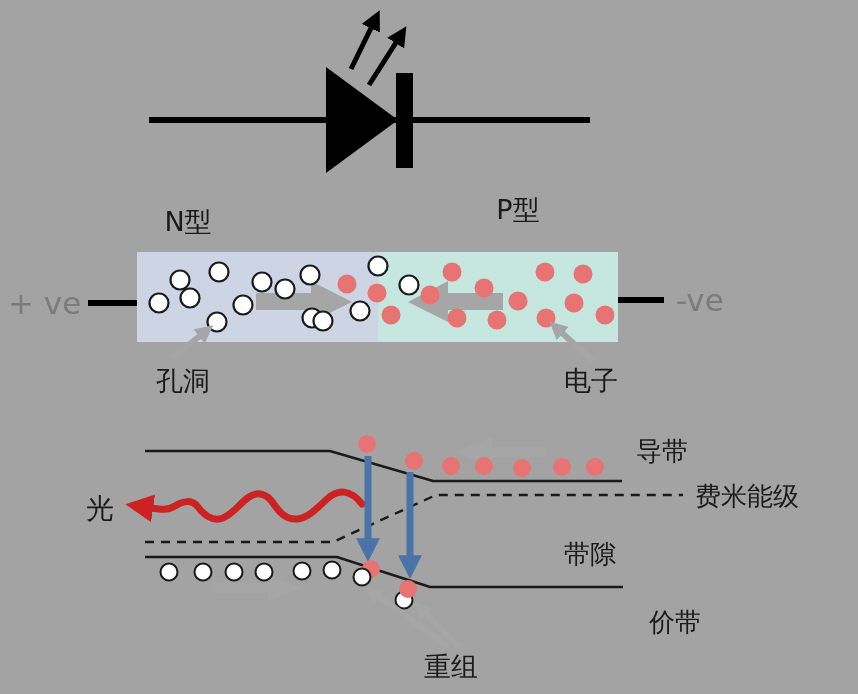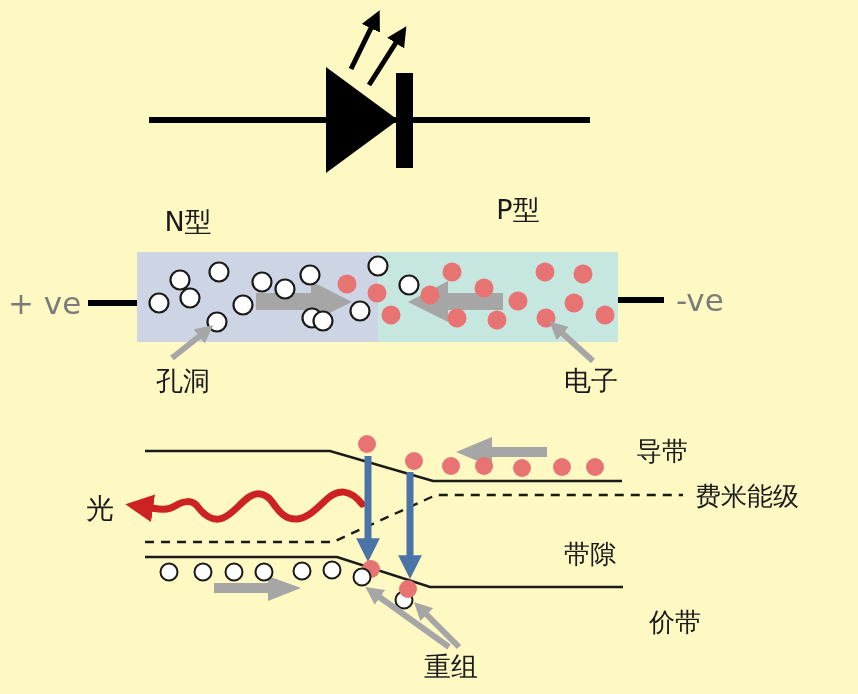--- a/index.html
+++ b/index.html
@@ -1,16 +1,16 @@
 <!DOCTYPE html>
 <html><head>
 <meta charset="utf-8">
 <style>
   html,body{margin:0;padding:0;background:#ffffff;}
-  .stage{position:relative;width:858px;height:694px;background:#fef9c3;overflow:hidden;}
+  .stage{position:relative;width:858px;height:694px;background:#a3a3a3;overflow:hidden;}
   svg{display:block;}
   text{font-family:"DejaVu Sans","Liberation Sans",sans-serif;}
   .cjk{font-size:27px;fill:#1a1a1a;}
   .cjk-sm{font-size:26px;fill:#1a1a1a;}
   .term{font-size:31px;fill:#7b7b7b;}
   .mid{text-anchor:middle;}
 </style>
 </head>
 <body>
 

